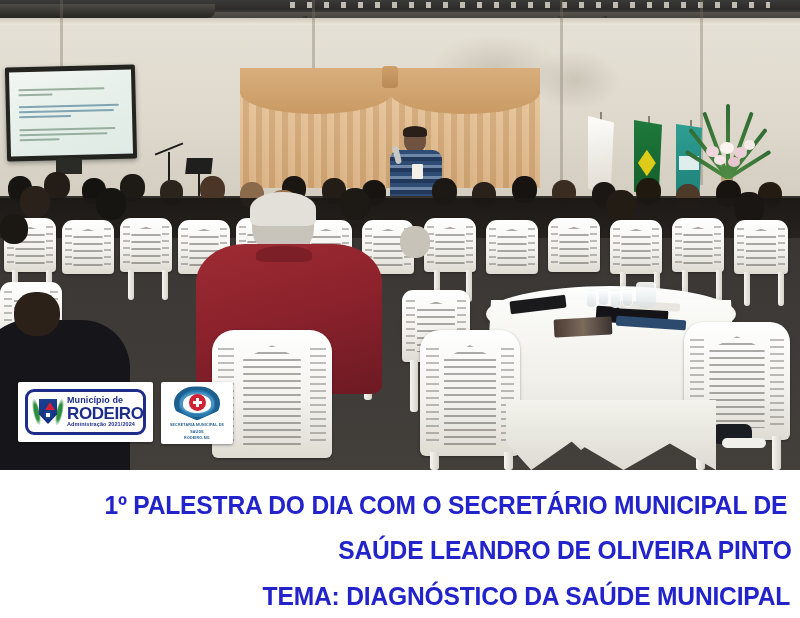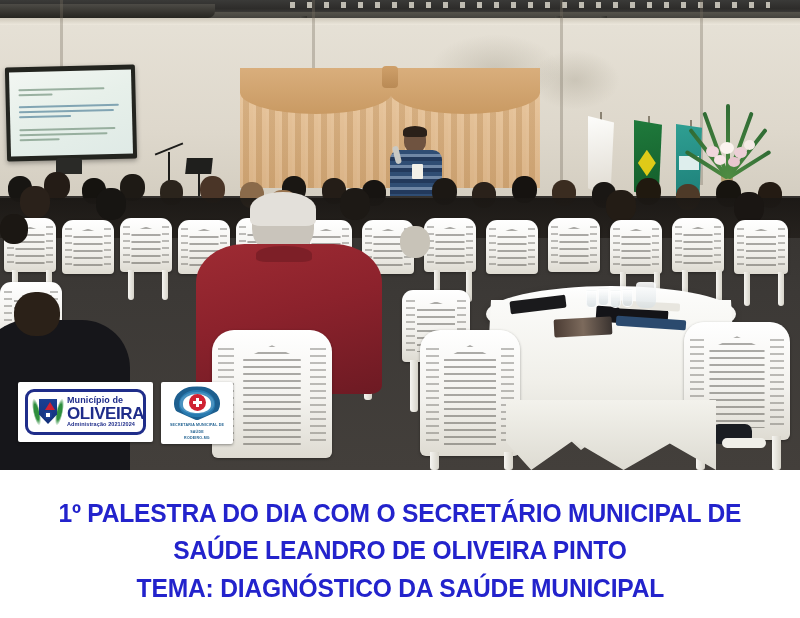--- a/index.html
+++ b/index.html
@@ -244,22 +244,22 @@
     background:#cf2233;display:flex;align-items:center;justify-content:center;
   }
   .cross-badge:before{content:"";position:absolute;width:9px;height:3px;background:#fff;}
   .cross-badge:after{content:"";position:absolute;width:3px;height:9px;background:#fff;}
   .saude-text{font-size:3.6px;color:#1d5f8f;font-weight:bold;text-align:center;line-height:1.5;letter-spacing:.2px;}
 
   
   .caption{
     position:absolute;left:0;top:470px;width:800px;height:148px;
     background:#ffffff;
-    display:flex;flex-direction:column;align-items:center;justify-content:center;
-    gap:6px;padding-top:14px;box-sizing:border-box;
+    display:flex;flex-direction:column;align-items:flex-end;justify-content:center;
+    gap:14px;padding-top:14px;box-sizing:border-box;
   }
   .cap-line{
     color:#2323cc;font-weight:bold;font-size:25.5px;line-height:1.23;
     letter-spacing:-.2px;text-align:center;white-space:nowrap;
     transform:scaleX(.965);transform-origin:center;
   }
 </style>
 </head>
 <body>
 
@@ -535,21 +535,21 @@
         <div class="rodeiro-inner">
           <div class="brasao">
             <div class="leafL"></div>
               <div class="leafR"></div>
             <div class="shield"></div>
               <div class="mount"></div>
               <div class="star"></div>
           </div>
           <div class="rodeiro-text">
             <span class="muni-line">Município de</span>
-            <span class="rodeiro-line">OLIVEIRA</span>
+            <span class="rodeiro-line">RODEIRO</span>
             <span class="admin-line">Administração 2021/2024</span>
           </div>
         </div>
       </div>
 
       <div class="logo-card logo-saude">
         <div class="heart-wrap">
           <div class="heart-ring"></div>
           <div class="heart-ring2"></div>
           <div class="cross-badge"></div>

